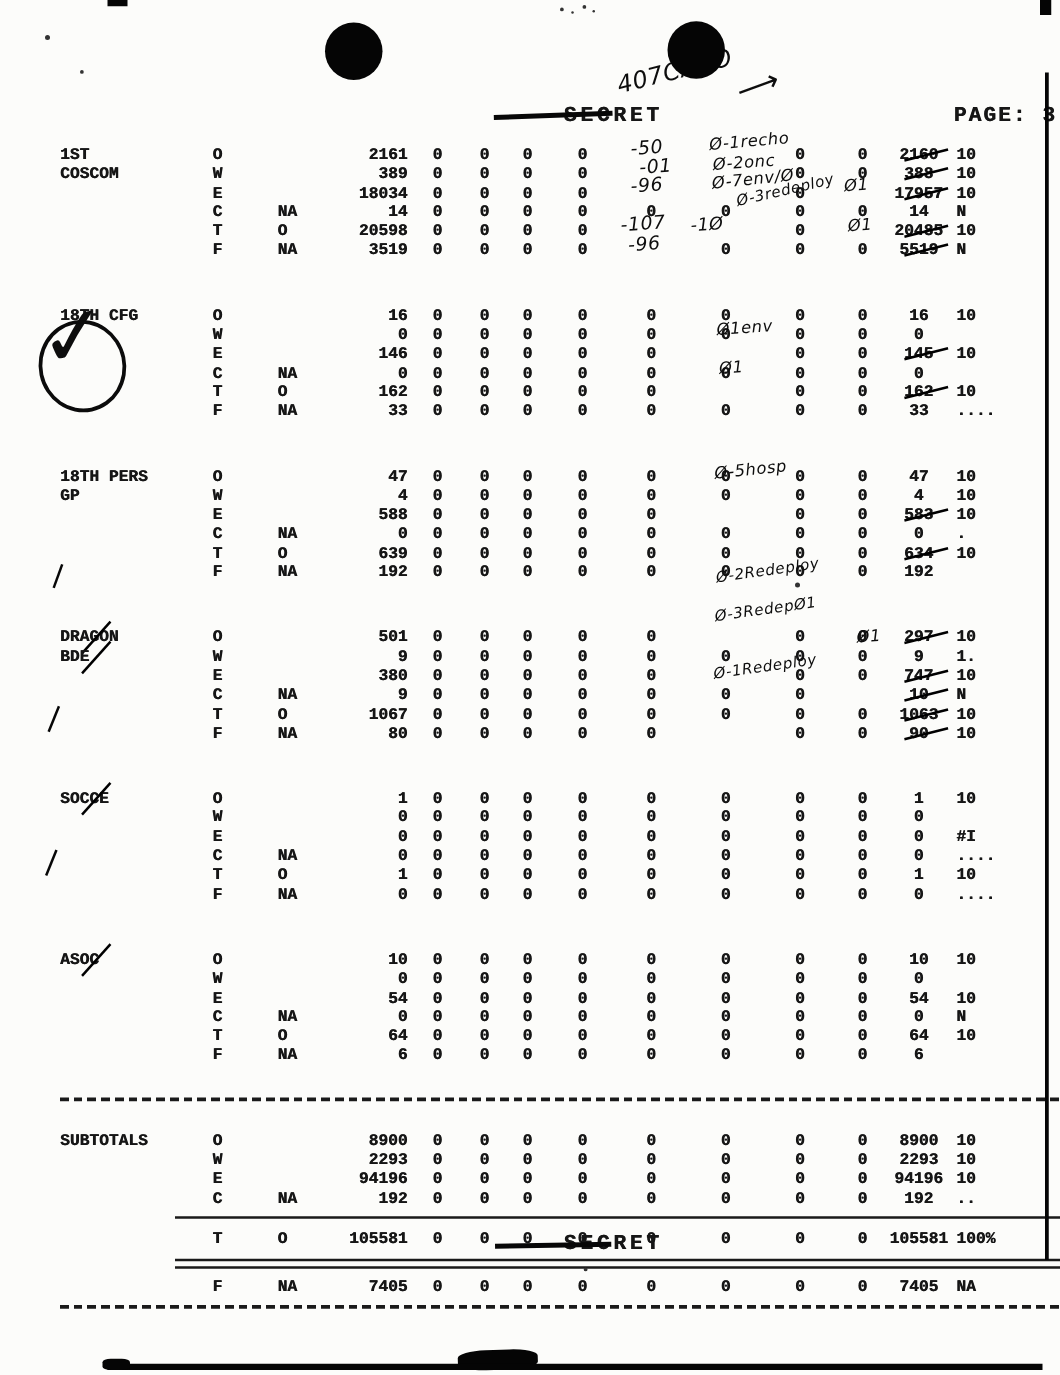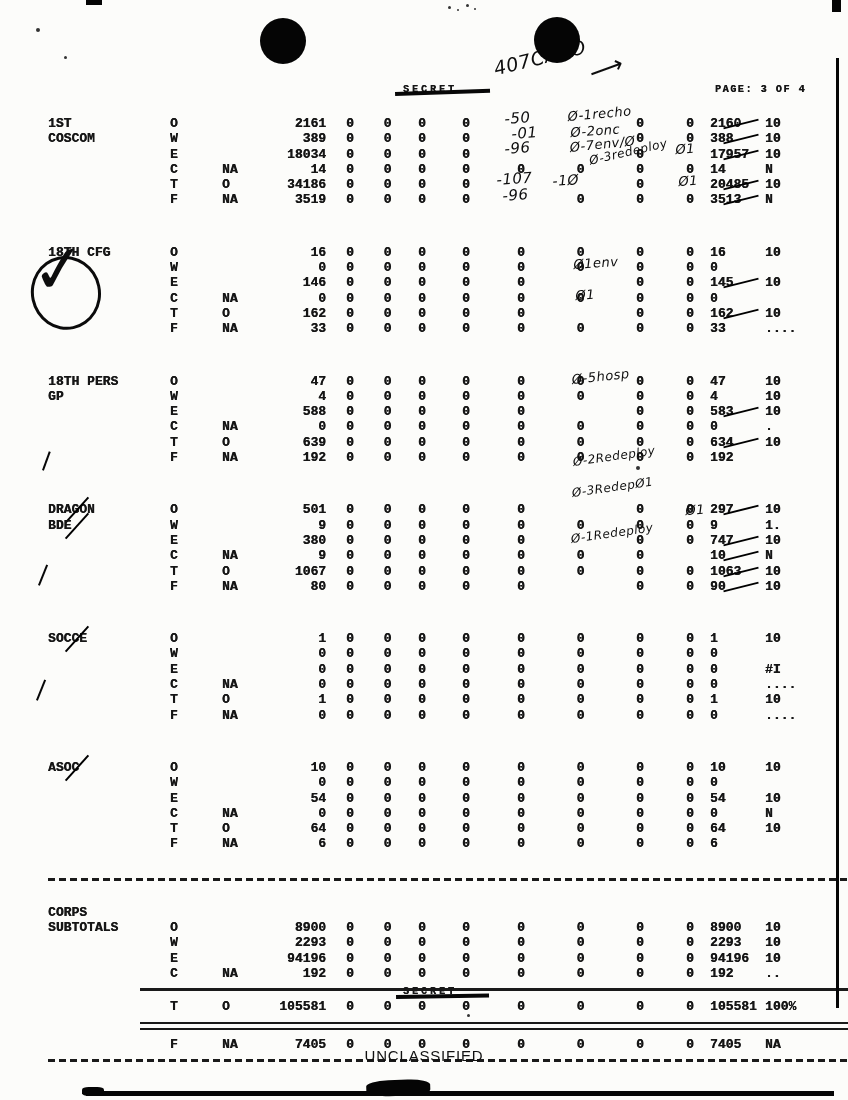--- a/index.html
+++ b/index.html
@@ -1,36 +1,36 @@
 <!DOCTYPE html>
 <html><head>
 <meta charset="utf-8">
 <title>Scanned Personnel Strength Report</title>
 <style>
   html,body{margin:0;padding:0;background:#e8e8e6;}
   .sheet{position:relative;width:848px;height:1100px;background:#fcfcfa;overflow:hidden;
          font-family:"Liberation Mono","DejaVu Sans Mono",monospace;color:#161616;}
-  .typed{position:absolute;font-weight:bold;font-size:10px;text-shadow:0.3px 0 0 currentColor;white-space:nowrap;}
+  .typed{position:absolute;font-weight:bold;font-size:17px;text-shadow:0.3px 0 0 currentColor;white-space:nowrap;margin-left:48px;}
   #secret-top{left:403px;top:84px;letter-spacing:3px;}
   #secret-bottom{left:403px;top:986px;letter-spacing:3px;}
   #page-label{left:671px;top:84px;letter-spacing:1.6px;padding-left:44px;}
   #unclassified{position:absolute;left:0;width:848px;top:1047px;text-align:center;
                 font-family:"Liberation Sans","DejaVu Sans",sans-serif;font-size:15px;
                 letter-spacing:0.8px;color:#111;}
   #personnel-table{position:absolute;left:48px;top:116px;width:800px;display:flex;flex-direction:column;gap:14px;}
   .group{display:flex;flex-direction:column;margin-bottom:23px;}
   .group:last-child{margin-bottom:0;}
   .row{display:grid;
        grid-template-columns:122px 52px 36px 70px 44px 31px 38px 50px 60px 59px 60px 40px 50px 88px;
        height:15.3px;line-height:15.4px;font-size:13px;font-weight:bold;
        text-shadow:0.35px 0 0 currentColor;}
   .cu{position:relative;}
   .cv{text-align:right;padding-right:2px;}
   .cz{text-align:center;}
-  .cf{text-align:left;position:relative;}
+  .cf{text-align:center;position:relative;}
   .cp{padding-left:5px;white-space:nowrap;overflow:hidden;}
   .slashed::after{content:"";position:absolute;left:12px;top:7px;width:34px;
                   border-top:2.5px solid #000;transform:rotate(-48deg);}
   .struck::after{content:"";position:absolute;right:1px;top:7px;width:36px;
                  border-top:2.2px solid #000;transform:rotate(-14deg);}
   .sep{flex:none;}
   .sep-dashed,.sep-dashed2{height:3px;background:repeating-linear-gradient(90deg,#1a1a1a 0 7px,transparent 7px 11px);}
   .sep-dashed{margin:-11px 0 10px;}
   .sep-dashed2{margin:7px 0 0;}
   .sep-solid{height:2.5px;background:#1a1a1a;margin:7px 0 8px 92px;width:708px;}
@@ -114,21 +114,21 @@
           <div class="cz">0</div>
           <div class="cz">0</div>
           <div class="cz">0</div>
           <div class="cf">14</div>
           <div class="cp">N</div>
         </div>
         <div class="row">
           <div class="cu"></div>
           <div class="cc">T</div>
           <div class="cn">O</div>
-          <div class="cv">34186</div>
+          <div class="cv">20598</div>
           <div class="cz">0</div>
           <div class="cz">0</div>
           <div class="cz">0</div>
           <div class="cz">0</div>
           <div class="cz"></div>
           <div class="cz"></div>
           <div class="cz">0</div>
           <div class="cz"></div>
           <div class="cf struck">20485</div>
           <div class="cp">10</div>
@@ -139,21 +139,21 @@
           <div class="cn">NA</div>
           <div class="cv">3519</div>
           <div class="cz">0</div>
           <div class="cz">0</div>
           <div class="cz">0</div>
           <div class="cz">0</div>
           <div class="cz"></div>
           <div class="cz">0</div>
           <div class="cz">0</div>
           <div class="cz">0</div>
-          <div class="cf struck">3513</div>
+          <div class="cf struck">5519</div>
           <div class="cp">N</div>
         </div>
       </div>
       <div class="group">
         <div class="row">
           <div class="cu">18TH CFG</div>
           <div class="cc">O</div>
           <div class="cn"></div>
           <div class="cv">16</div>
           <div class="cz">0</div>
@@ -635,36 +635,20 @@
           <div class="cz">0</div>
           <div class="cz">0</div>
           <div class="cz">0</div>
           <div class="cz">0</div>
           <div class="cf">6</div>
           <div class="cp"></div>
         </div>
       </div>
       <div class="sep sep-dashed"></div>
       <div class="group">
-        <div class="row">
-          <div class="cu">CORPS</div>
-          <div class="cc"></div>
-          <div class="cn"></div>
-          <div class="cv"></div>
-          <div class="cz"></div>
-          <div class="cz"></div>
-          <div class="cz"></div>
-          <div class="cz"></div>
-          <div class="cz"></div>
-          <div class="cz"></div>
-          <div class="cz"></div>
-          <div class="cz"></div>
-          <div class="cf"></div>
-          <div class="cp"></div>
-        </div>
         <div class="row">
           <div class="cu">SUBTOTALS</div>
           <div class="cc">O</div>
           <div class="cn"></div>
           <div class="cv">8900</div>
           <div class="cz">0</div>
           <div class="cz">0</div>
           <div class="cz">0</div>
           <div class="cz">0</div>
           <div class="cz">0</div>
@@ -753,21 +737,20 @@
           <div class="cz">0</div>
           <div class="cz">0</div>
           <div class="cz">0</div>
           <div class="cf">7405</div>
           <div class="cp">NA</div>
         </div>
         <div class="sep sep-dashed2"></div>
       </div>
     </div>
   <div id="secret-bottom" class="typed">SECRET</div>
-  <div id="unclassified">UNCLASSIFIED</div>
   <div id="annotation-layer">
       <div class="ann ann-hw" style="left: 492px; top: 60px; font-size: 19px; transform: rotate(-14deg);">407CACO</div>
       <div class="ann ann-hw" style="left: 586px; top: 63px; font-size: 24px; transform: rotate(-20deg);">⟶</div>
       <div class="ann ann-slash" style="left: 395px; top: 92px; width: 95px; border-top-width: 4px; transform: rotate(-2deg);"></div>
       <div class="ann ann-slash" style="left: 396px; top: 995px; width: 93px; border-top-width: 4px; transform: rotate(-1deg);"></div>
       <div class="ann ann-hw" style="left: 28px; top: 240px; font-size: 66px; transform: rotate(-6deg);">✓</div>
       <div class="ann ann-circle" style="left: 24px; top: 264px; width: 64px; height: 68px; transform: rotate(-12deg);"></div>
       <div class="ann ann-hw" style="left: 504px; top: 112px; font-size: 15px; transform: rotate(-4deg);">-50</div>
       <div class="ann ann-hw" style="left: 511px; top: 127px; font-size: 15px; transform: rotate(-4deg);">-01</div>
       <div class="ann ann-hw" style="left: 504px; top: 142px; font-size: 15px; transform: rotate(-4deg);">-96</div>

